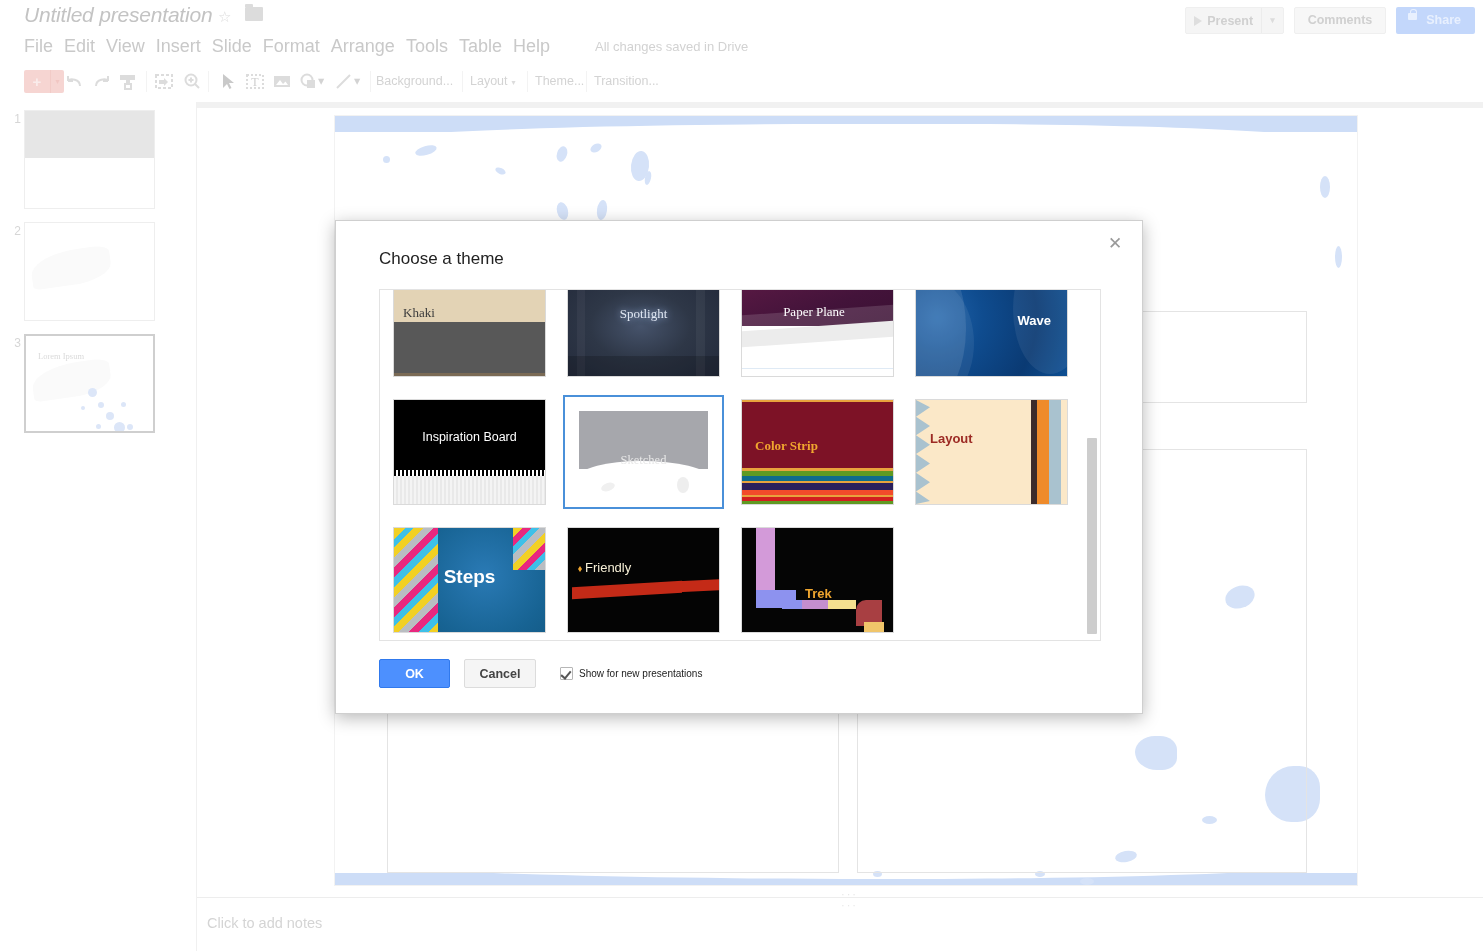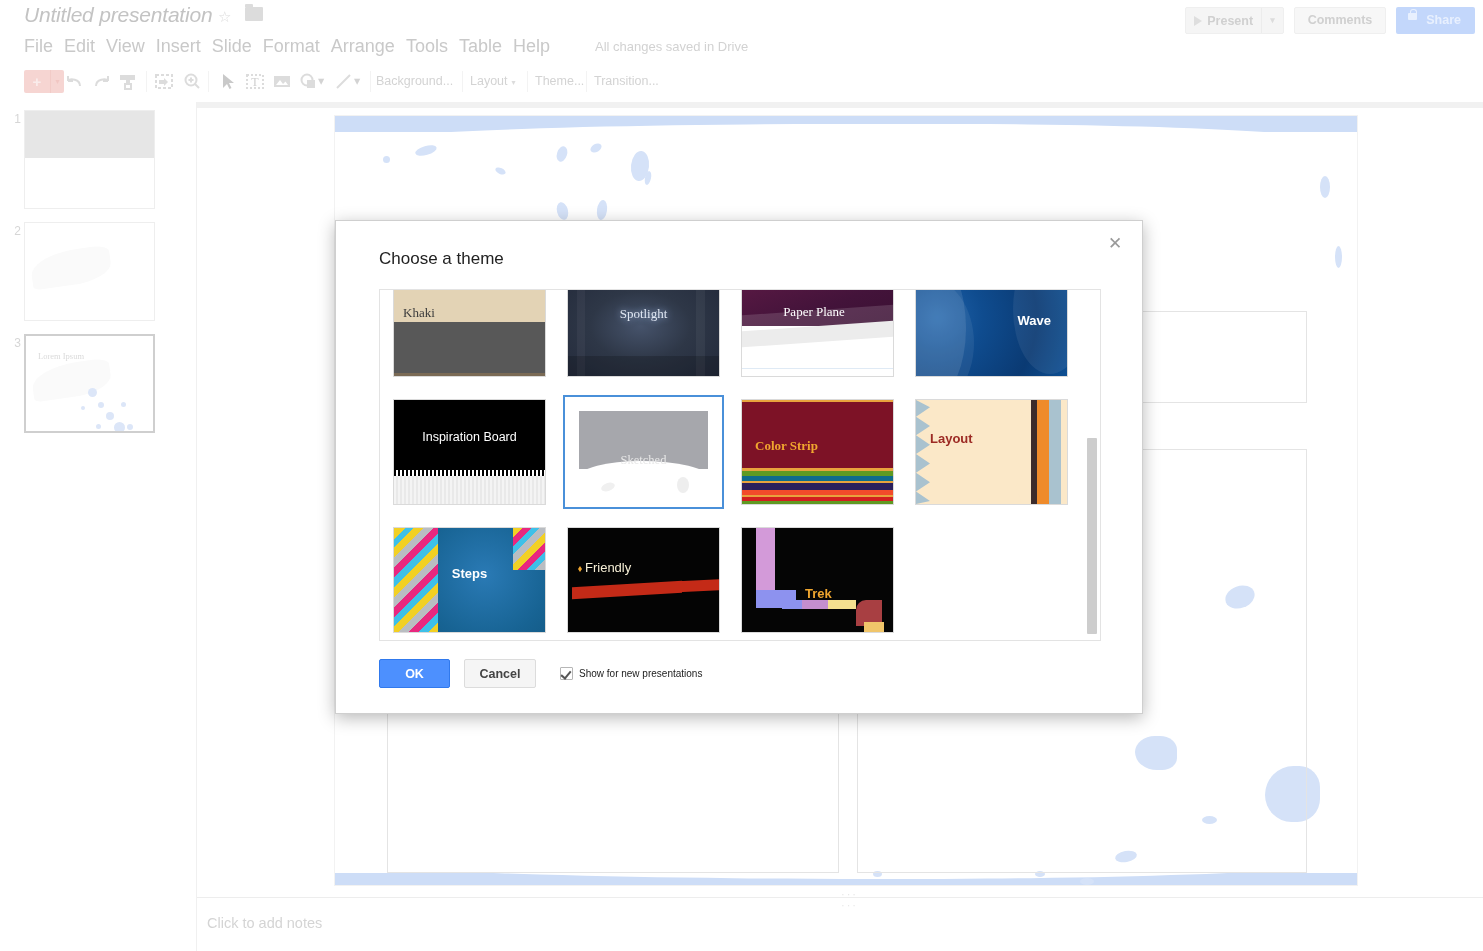--- a/index.html
+++ b/index.html
@@ -449,21 +449,21 @@
               </div>
             </div>
           </div>
           <div class="theme-cell">
             <div class="tile-wrap">
               <div class="tile" style="background:radial-gradient(circle at 60% 45%,#2a7ab5 0%,#176393 60%,#12567f 100%)">
         <div style="position:absolute;left:0;top:0;width:44px;height:100%;background:
           linear-gradient(135deg,#f2d024 0 8px,transparent 8px),
           repeating-linear-gradient(135deg,#e8287f 0 7px,#3ec0e8 7px 14px,#f2d024 14px 21px,#b9bdc2 21px 28px)"></div>
         <div style="position:absolute;right:0;top:0;width:32px;height:42px;background:repeating-linear-gradient(135deg,#f2d024 0 7px,#e8287f 7px 13px,#3ec0e8 13px 19px,#b9bdc2 19px 26px)"></div>
-        <div class="tile-label" style="left:0;right:0;top:38px;text-align:center;font-size:13px;color:#fff;font-weight:bold">Steps</div>
+        <div class="tile-label" style="left:0;right:0;top:38px;text-align:center;font-size:19px;color:#fff;font-weight:bold">Steps</div>
               </div>
             </div>
           </div>
           <div class="theme-cell">
             <div class="tile-wrap">
               <div class="tile" style="background:#040404">
         <div style="position:absolute;left:4px;top:56px;width:110px;height:12px;background:#c42a17;transform:skewY(-3.5deg)"></div>
         <div style="position:absolute;left:110px;top:52px;width:50px;height:11px;background:#c42a17;transform:skewY(-3deg)"></div>
         <div style="position:absolute;left:10px;top:38px;width:4px;height:6px;background:#f0a62f;clip-path:polygon(50% 0,100% 50%,50% 100%,0 50%)"></div>
         <div class="tile-label" style="left:17px;top:32px;font-size:13px;color:#f6efd6">Friendly</div>

